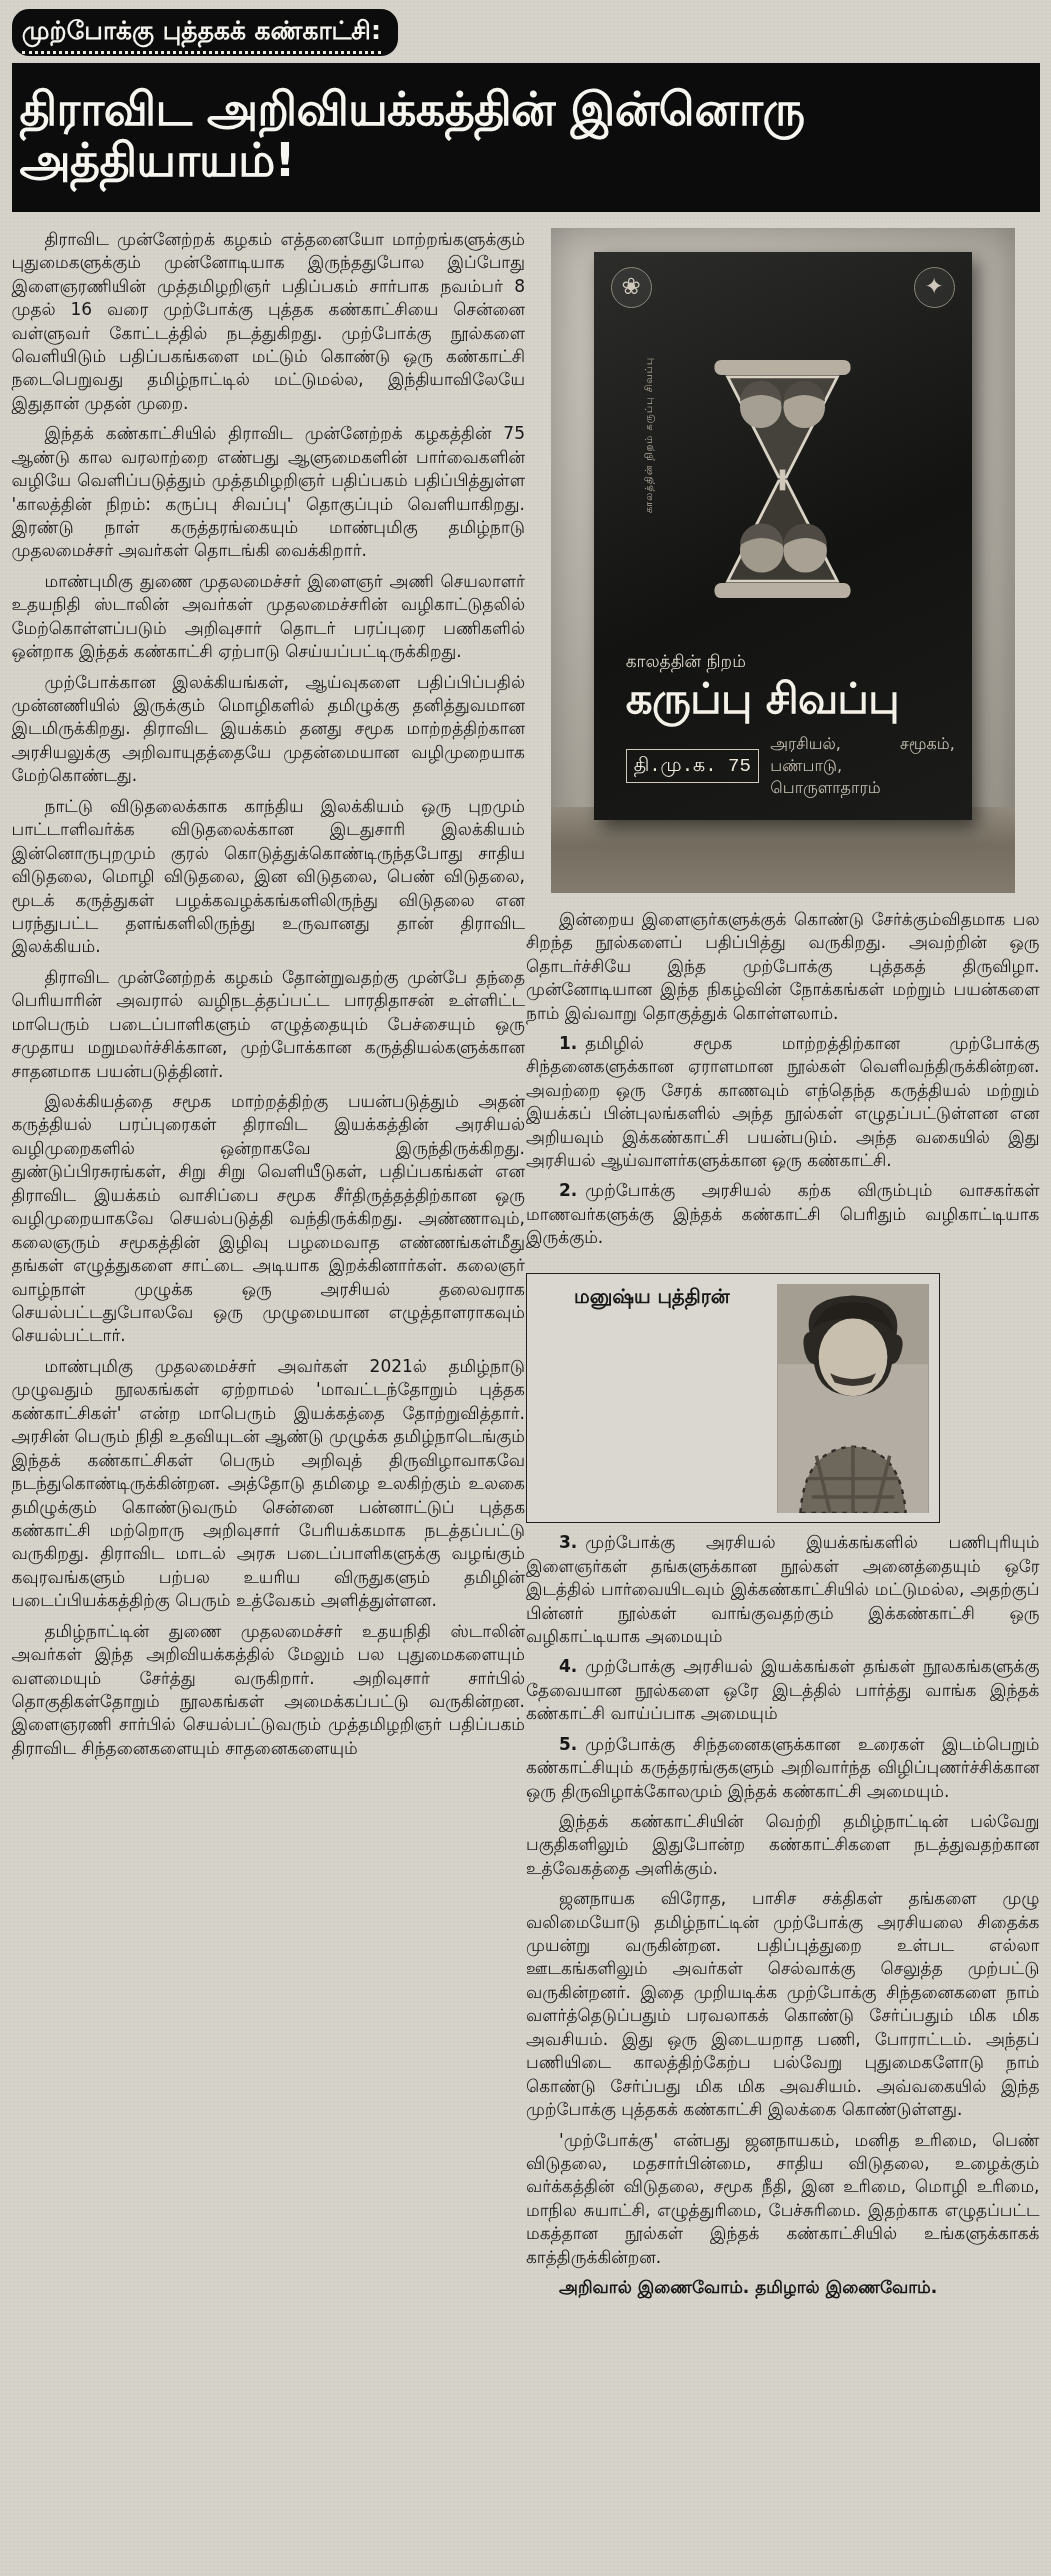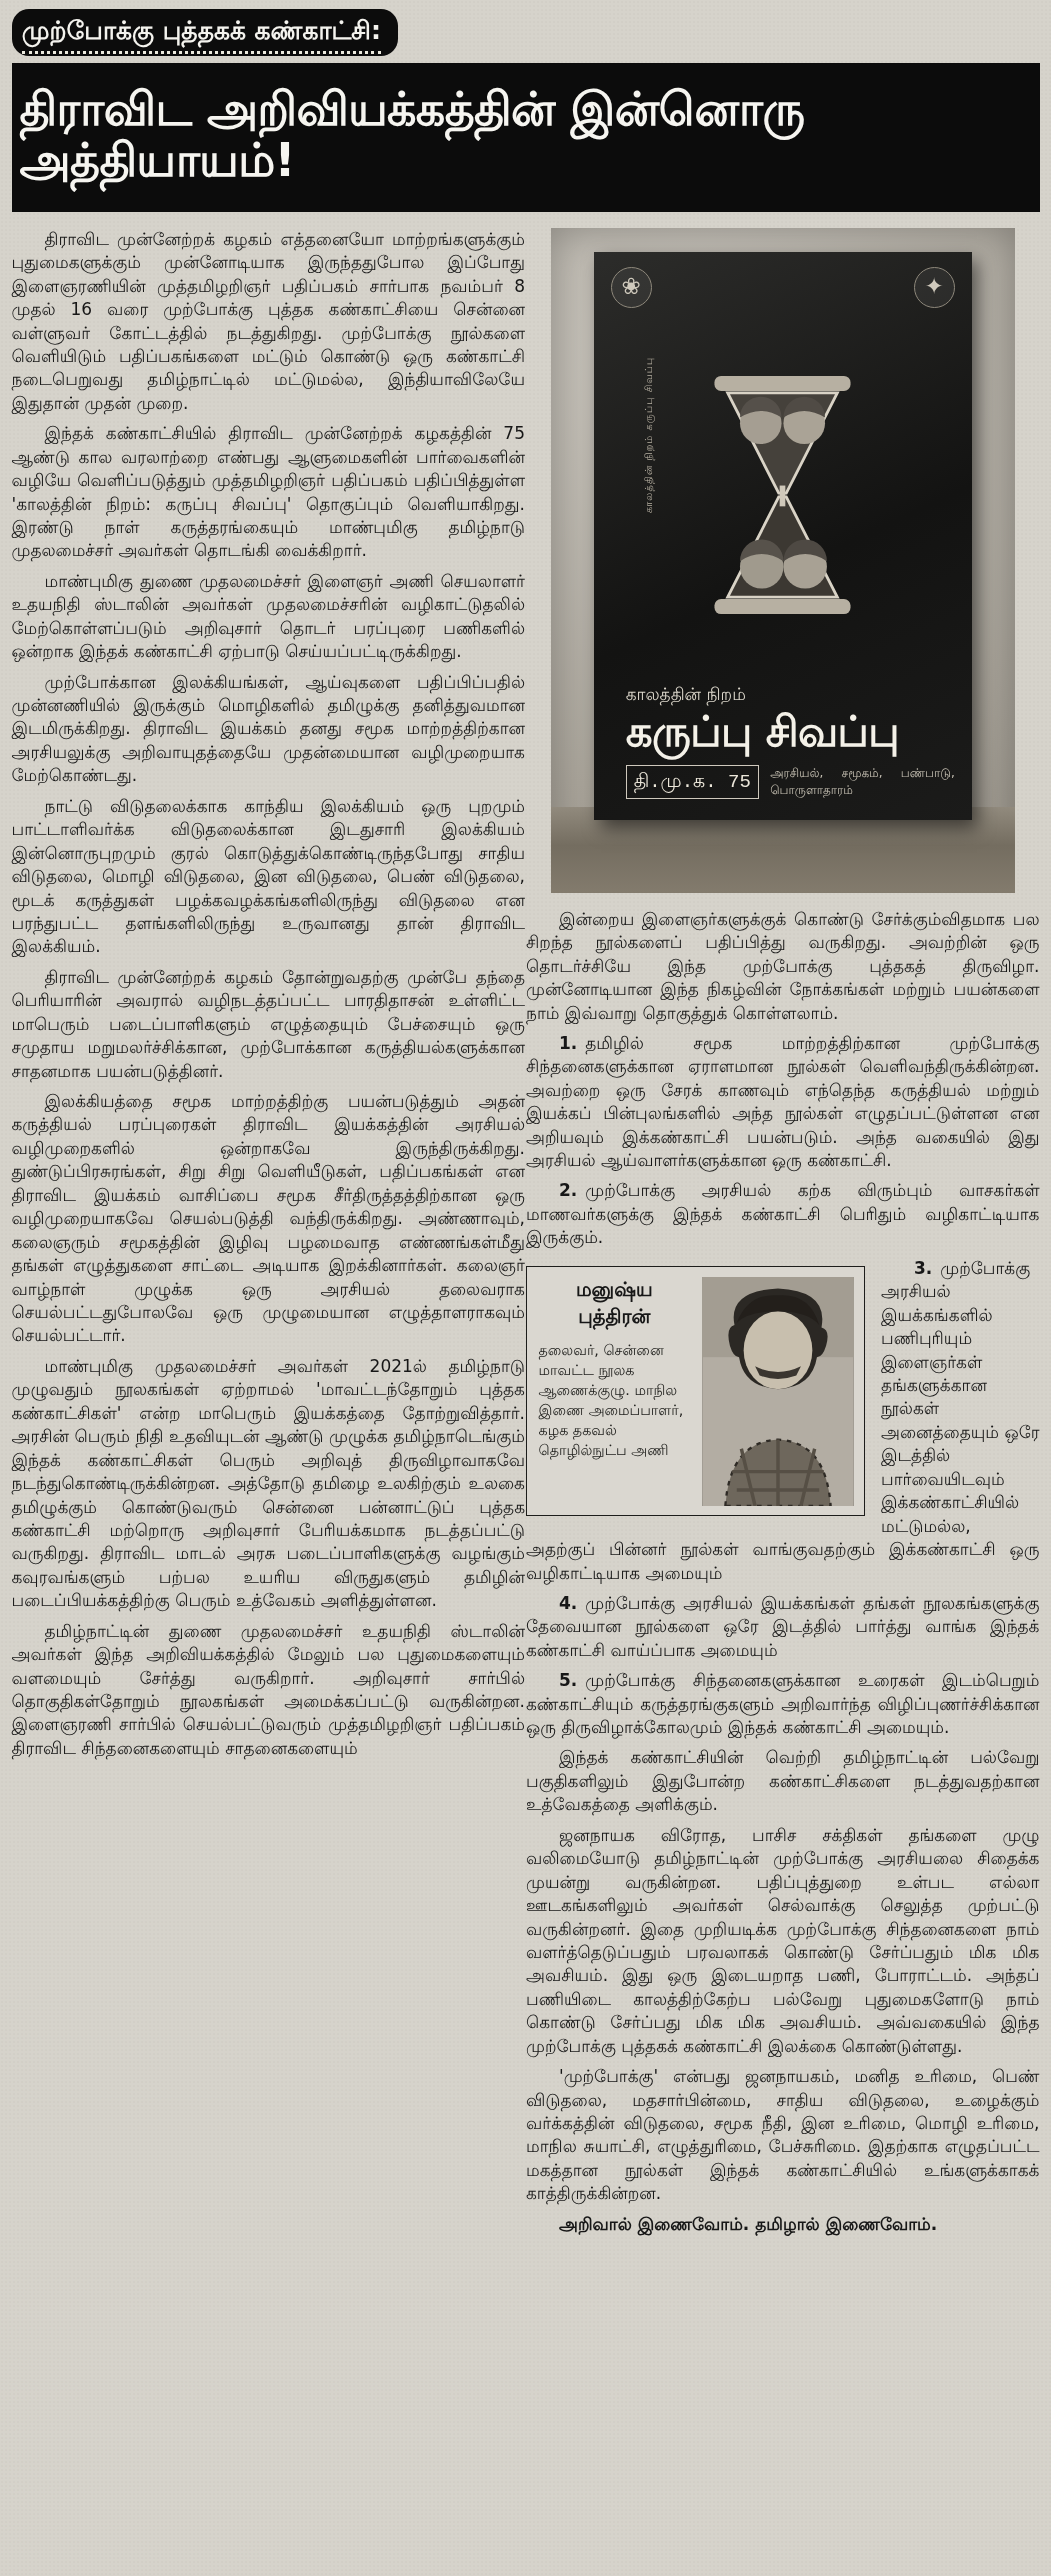--- a/index.html
+++ b/index.html
@@ -81,30 +81,30 @@
   .cover-spine {
     position:absolute; left:48px; top:46%;
     transform:rotate(-90deg); transform-origin:left top;
     font-size:9.7px; color:#b6afa1; letter-spacing:1.1px; white-space:nowrap;
   }
   .cover-text { padding-left:15px; padding-bottom:5.7px; }
   .cover-title-small { color:#ddd8cc; font-size:17px; margin-bottom:4.6px; }
   .cover-title-large { color:#f4f1e8; font-weight:bold; font-size:42px; line-height:1.02; letter-spacing:-0.6px; }
   .cover-meta { display:flex; align-items:center; gap:11.5px; margin-top:11.5px; }
   .cover-badge { border:1.1px solid #cfc9bd; color:#ece7da; padding:2.9px 6.9px; font-size:19px; white-space:nowrap;font-family:Liberation Mono, monospace; }
-  .cover-subtitle { color:#c6c0b3; font-size:12px; }
+  .cover-subtitle { color:#c6c0b3; font-size:16px; }
 
   
   .author-box {
     float:left;
-    width:339px;
+    width:414px;
     border:1.7px solid #1d1d1b;
     background:#dad7d0;
     padding:10.3px 10.3px 9.2px 11.5px;
-    margin:9px 16px 8px 0;
+    margin:16px 16px 8px 0;
   }
   .author-inner { display:flex; gap:11.5px; }
   .author-text { flex:1; min-width:0; }
   .author-name { font-weight:bold; font-size:19.5px; text-align:center; margin-bottom:9.2px; text-indent:0; }
   .author-details { font-size:14.3px; line-height:1.4; text-align:left; color:#22221f; }
   .author-photo {
     flex:0 0 auto; width:152px; height:229px;
     background:#a9a39a; position:relative; overflow:hidden;
     box-shadow: inset 0 0 13.8px rgba(0,0,0,0.35);
   }
@@ -188,21 +188,20 @@
 
           <p class="para point"><span class="pnum">1.</span><span>தமிழில் சமூக மாற்றத்திற்கான முற்போக்கு சிந்தனைகளுக்கான ஏராளமான நூல்கள் வெளிவந்திருக்கின்றன. அவற்றை ஒரு சேரக் காணவும் எந்தெந்த கருத்தியல் மற்றும் இயக்கப் பின்புலங்களில் அந்த நூல்கள் எழுதப்பட்டுள்ளன என அறியவும் இக்கண்காட்சி பயன்படும். அந்த வகையில் இது அரசியல் ஆய்வாளர்களுக்கான ஒரு கண்காட்சி.</span></p>
 
           <p class="para point"><span class="pnum">2.</span><span>முற்போக்கு அரசியல் கற்க விரும்பும் வாசகர்கள் மாணவர்களுக்கு இந்தக் கண்காட்சி பெரிதும் வழிகாட்டியாக இருக்கும்.</span></p>
         </div>
 
       <aside class="author-box">
         <div class="author-inner">
           <div class="author-text">
             <div class="author-name">மனுஷ்ய புத்திரன்</div>
-            <div class="author-details">தலைவர், சென்னை மாவட்ட நூலக ஆணைக்குழு. மாநில இணை அமைப்பாளர், கழக தகவல் தொழில்நுட்ப அணி</div>
           </div>
           <div class="author-photo">
             <svg viewBox="0 0 132 200">
               <rect x="0" y="0" width="132" height="200" fill="#b3ada3"></rect>
               <rect x="0" y="0" width="132" height="70" fill="#a39d92"></rect>
               <path d="M28 42 q-6 -30 38 -32 q44 2 38 34 q8 2 4 16 q-3 10 -8 10 q-4 26 -34 28 q-30 -2 -34 -28 q-5 0 -8 -10 q-4 -16 4 -18 Z" fill="#2b2824"></path>
               <ellipse cx="66" cy="64" rx="30" ry="34" fill="#c8bfae"></ellipse>
               <path d="M46 78 q20 10 40 0 l-4 8 q-16 6 -32 0 Z" fill="#3a352f"></path>
               <path d="M30 40 q10 -26 36 -24 q28 -2 36 26 q-10 -12 -36 -12 q-26 0 -36 10 Z" fill="#231f1b"></path>
               <path d="M20 200 q4 -56 46 -58 q42 2 46 58 Z" fill="#6e675c"></path>

